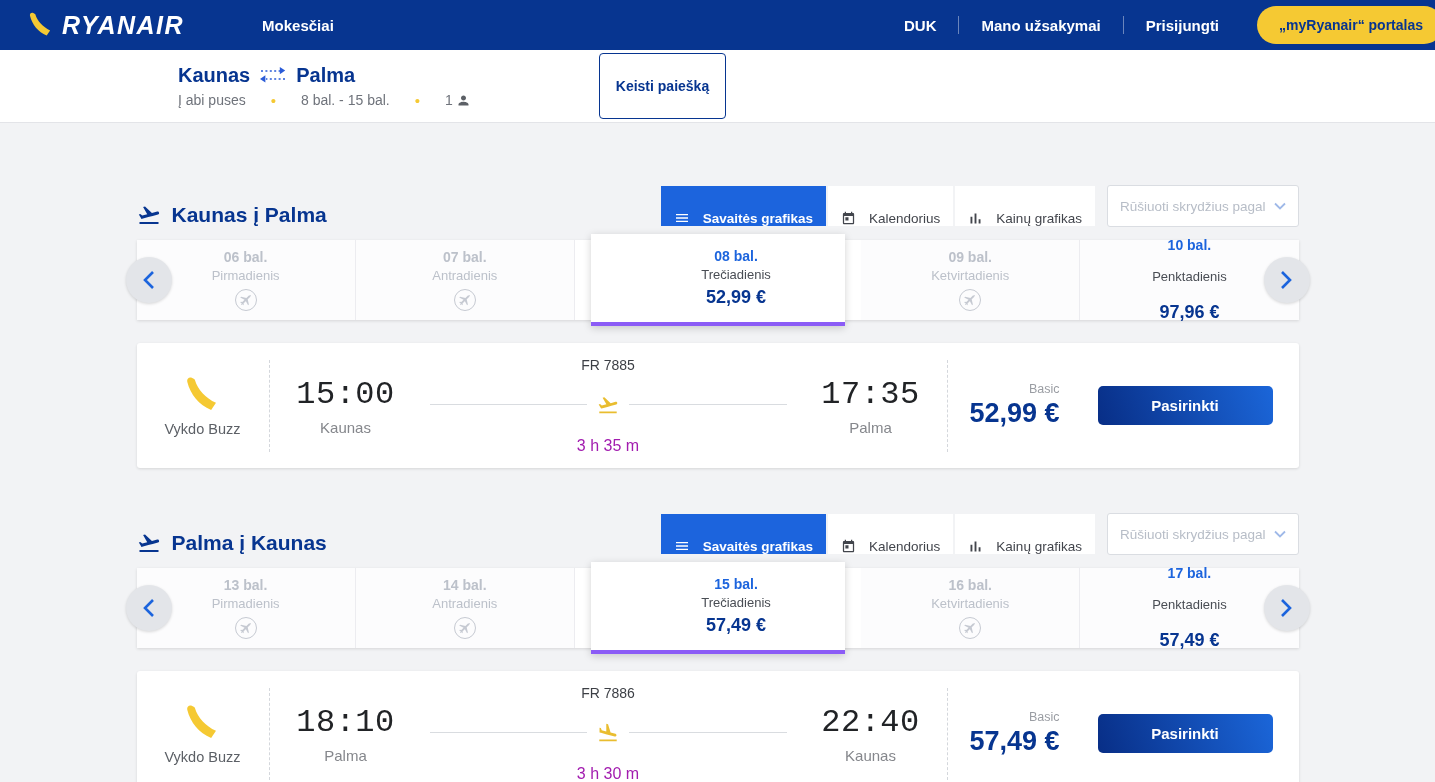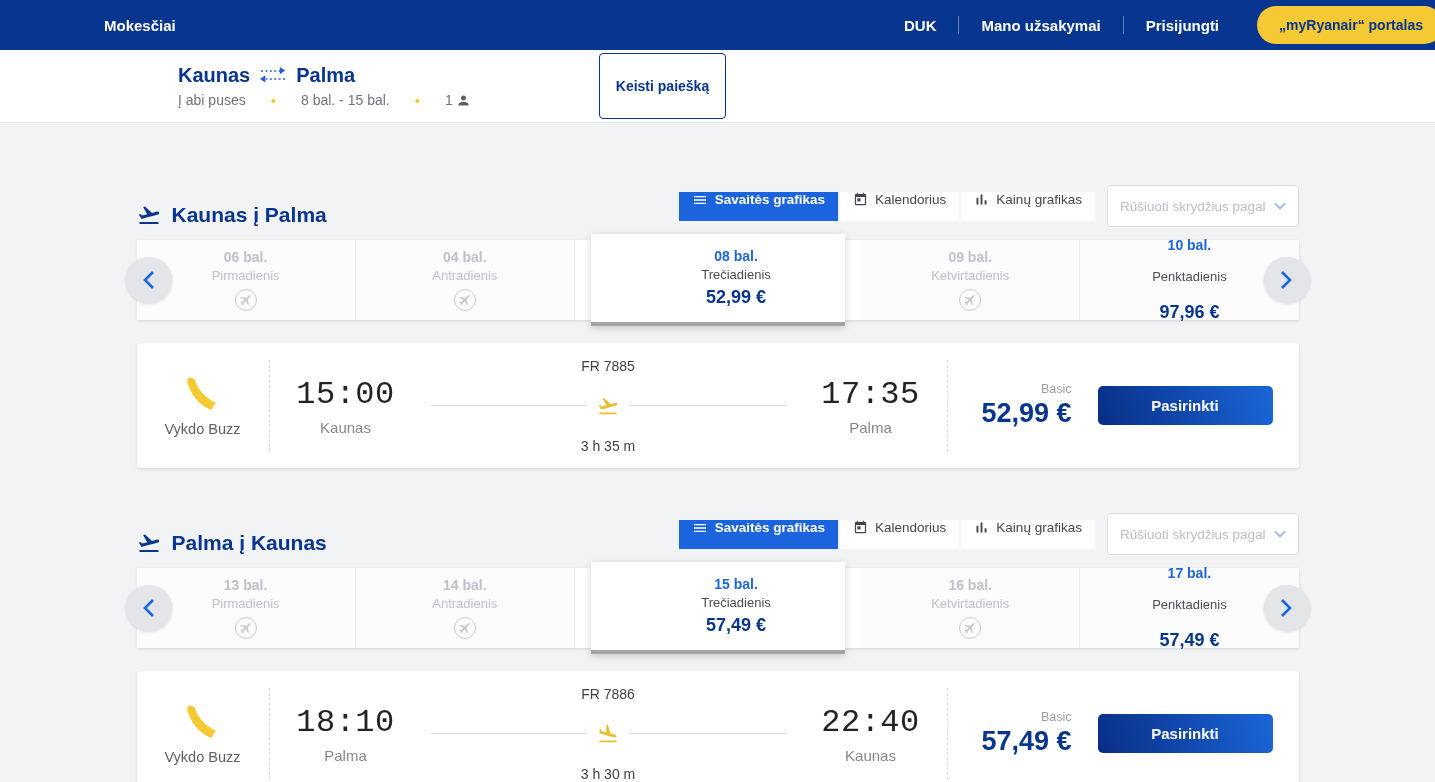--- a/index.html
+++ b/index.html
@@ -29,37 +29,37 @@
     color:#073590; font-size:14px; font-weight:bold; padding:24px 16px; cursor:pointer; }
 
   
   .main { width:1162px; margin:0 auto; }
   .section { }
   .section-1 { padding-top:62px; }
   .section-2 { padding-top:45px; }
   .section-head { display:flex; align-items:flex-end; justify-content:space-between; margin-bottom:13px; }
   .section-title { display:flex; align-items:center; gap:11px; color:#073590; font-size:21px; font-weight:bold; }
   .tabs { display:flex; align-items:center; gap:2px; }
-  .tab { display:flex; align-items:flex-start; gap:7px; height:29px; padding:0 13px; font-size:13.5px;
+  .tab { display:flex; align-items:flex-end; gap:13px; height:40px; padding:0 13px; font-size:13.5px;
     background:#fff; color:#42454c; cursor:pointer; border:none; }
   .tab.active { background:#1c64dd; color:#fff; font-weight:bold; }
   .sort-select { display:flex; align-items:center; gap:8px; height:42px; padding:0 12px; margin-left:10px;
     background:#fff; border:1px solid #dadde2; border-radius:3px; color:#b7bdc7; font-size:13.5px; cursor:pointer; }
 
   
   .carousel { position:relative; display:flex; height:80px; background:#fff; box-shadow:0 1px 3px rgba(0,0,0,.12); }
   .day-cell { flex:1; display:flex; flex-direction:column; align-items:center; justify-content:center; gap:3px;
     background:#fcfcfd; border-right:1px solid #ececf0; cursor:pointer; }
   .day-cell:last-of-type { border-right:none;gap:16px; }
   .day-date { font-size:14px; font-weight:bold; color:#1c64dd; }
   .day-name { font-size:13px; color:#494d54; }
   .day-price { font-size:18px; font-weight:bold; color:#073590; margin-top:2px; }
   .day-cell.disabled .day-date, .day-cell.disabled .day-name { color:#bcc1ca; }
   .day-cell.selected { background:#fff; margin:-6px 16px; z-index:2; box-shadow:0 2px 8px rgba(0,0,0,.18);
-    border-right:none; border-bottom:4px solid #a3a3a3;padding-left:36px; }
+    border-right:none; border-bottom:4px solid #8b5cf6;padding-left:36px; }
   .no-flight-icon { position:relative; margin-top:3px; width:22px; height:22px; border:1.5px solid #c6cad2;
     border-radius:50%; display:flex; align-items:center; justify-content:center; }
   .no-flight-icon svg { display:block; }
   .carousel-arrow { position:absolute; top:50%; transform:translateY(-50%); width:46px; height:46px;
     border-radius:50%; background:#e3e5e9; border:none; display:flex; align-items:center; justify-content:center;
     cursor:pointer; z-index:3; box-shadow:0 1px 3px rgba(0,0,0,.15); }
   .carousel-arrow.left { left:-11px; }
   .carousel-arrow.right { right:-11px; }
 
   
@@ -69,42 +69,48 @@
   .op-col .harp { width:42px; height:40px; }
   .operator-name { font-size:14.5px; color:#5c6066; }
   .v-dashed { width:0; height:92px; border-left:1px dashed #d4d7dc; }
   .time-col { width:152px; display:flex; flex-direction:column; align-items:center; gap:6px; }
   .time-big { font-size:32px; color:#212326; letter-spacing:.5px;font-family:Liberation Mono, monospace; }
   .city { font-size:15px; color:#85878c; }
   .route-col { flex:1; display:flex; flex-direction:column; align-items:center; gap:21px; padding:0 8px; }
   .flight-no { font-size:14px; color:#3c3f45; }
   .route-line { width:100%; display:flex; align-items:center; gap:10px; }
   .route-line .seg { flex:1; height:1px; background:#d9dce0; }
-  .duration { font-size:14px; color:#404040;text-align:center; }
-  .fare-col { width:150px; display:flex; flex-direction:column; align-items:flex-end; gap:2px; margin-left:auto; padding-right:26px; }
+  .duration { font-size:16px; color:#a21caf;text-align:center; }
+  .fare-col { width:150px; display:flex; flex-direction:column; align-items:flex-end; gap:2px; margin-left:auto; padding-right:38px; }
   .fare-name { font-size:12.5px; color:#9a9da3; }
   .fare-price { font-size:27px; font-weight:bold; color:#073590; }
   .select-btn { width:175px; height:39px; border:none; border-radius:5px; color:#fff; font-size:15px; font-weight:bold;
     background:linear-gradient(70deg,#082e86 0%,#1b66d9 100%); cursor:pointer; font-family:"Liberation Sans",sans-serif; }
 </style>
 </head>
 <body>
 
 <svg width="0" height="0" style="position:absolute">
   <defs>
     <g id="harp-shape">
       <path d="M7 2.2C4.8 1.4 2.9 3.2 3.4 5.3c2.5 10.3 9.4 18.4 19.1 22.6l3.9-5.7C18 18.4 11.8 11.4 9.6 4.1 9.3 3.1 8 2.6 7 2.2Z" fill="#f5c933"></path>
       <path class="strings-line" d="M9.5 8.5 22.5 21" stroke-width="1.4" fill="none"></path>
       <path class="strings-line" d="M13 6.5 25.5 18.2" stroke-width="1.4" fill="none"></path>
       <path class="strings-line" d="M17 5.2 28 15.2" stroke-width="1.4" fill="none"></path>
     </g>
   </defs>
 </svg>
 
 <header class="navbar">
+  <div class="brand">
+    <svg class="harp" width="30" height="28" viewBox="0 0 32 32">
+        <use href="#harp-shape"></use>
+      </svg>
+    <span class="brand-text">RYANAIR</span>
+  </div>
   <span class="nav-left">Mokesčiai</span>
   <div class="nav-right">
     <span class="nav-link">DUK</span>
     <span class="nav-divider"></span>
     <span class="nav-link">Mano užsakymai</span>
     <span class="nav-divider"></span>
     <span class="nav-link">Prisijungti</span>
     <button class="nav-cta">„myRyanair“ portalas</button>
   </div>
 </header>
@@ -187,21 +193,21 @@
         <span class="day-date">06 bal.</span>
         <span class="day-name">Pirmadienis</span>
         <span class="no-flight-icon">
           <svg width="14" height="14" viewBox="0 0 24 24">
               <path fill="#c6cad2" transform="rotate(45 12 12)" d="M21 16v-2l-8-5V3.5c0-.83-.67-1.5-1.5-1.5S10 2.67 10 3.5V9l-8 5v2l8-2.5V19l-2 1.5V22l3.5-1 3.5 1v-1.5L13 19v-5.5l8 2.5z"></path>
               <path d="M4 20 20 4" stroke="#c6cad2" stroke-width="1.8"></path>
             </svg>
         </span>
       </div>
       <div class="day-cell disabled">
-        <span class="day-date">04 bal.</span>
+        <span class="day-date">07 bal.</span>
         <span class="day-name">Antradienis</span>
         <span class="no-flight-icon">
           <svg width="14" height="14" viewBox="0 0 24 24">
               <path fill="#c6cad2" transform="rotate(45 12 12)" d="M21 16v-2l-8-5V3.5c0-.83-.67-1.5-1.5-1.5S10 2.67 10 3.5V9l-8 5v2l8-2.5V19l-2 1.5V22l3.5-1 3.5 1v-1.5L13 19v-5.5l8 2.5z"></path>
               <path d="M4 20 20 4" stroke="#c6cad2" stroke-width="1.8"></path>
             </svg>
         </span>
       </div>
       <div class="day-cell selected">
         <span class="day-date">08 bal.</span>

